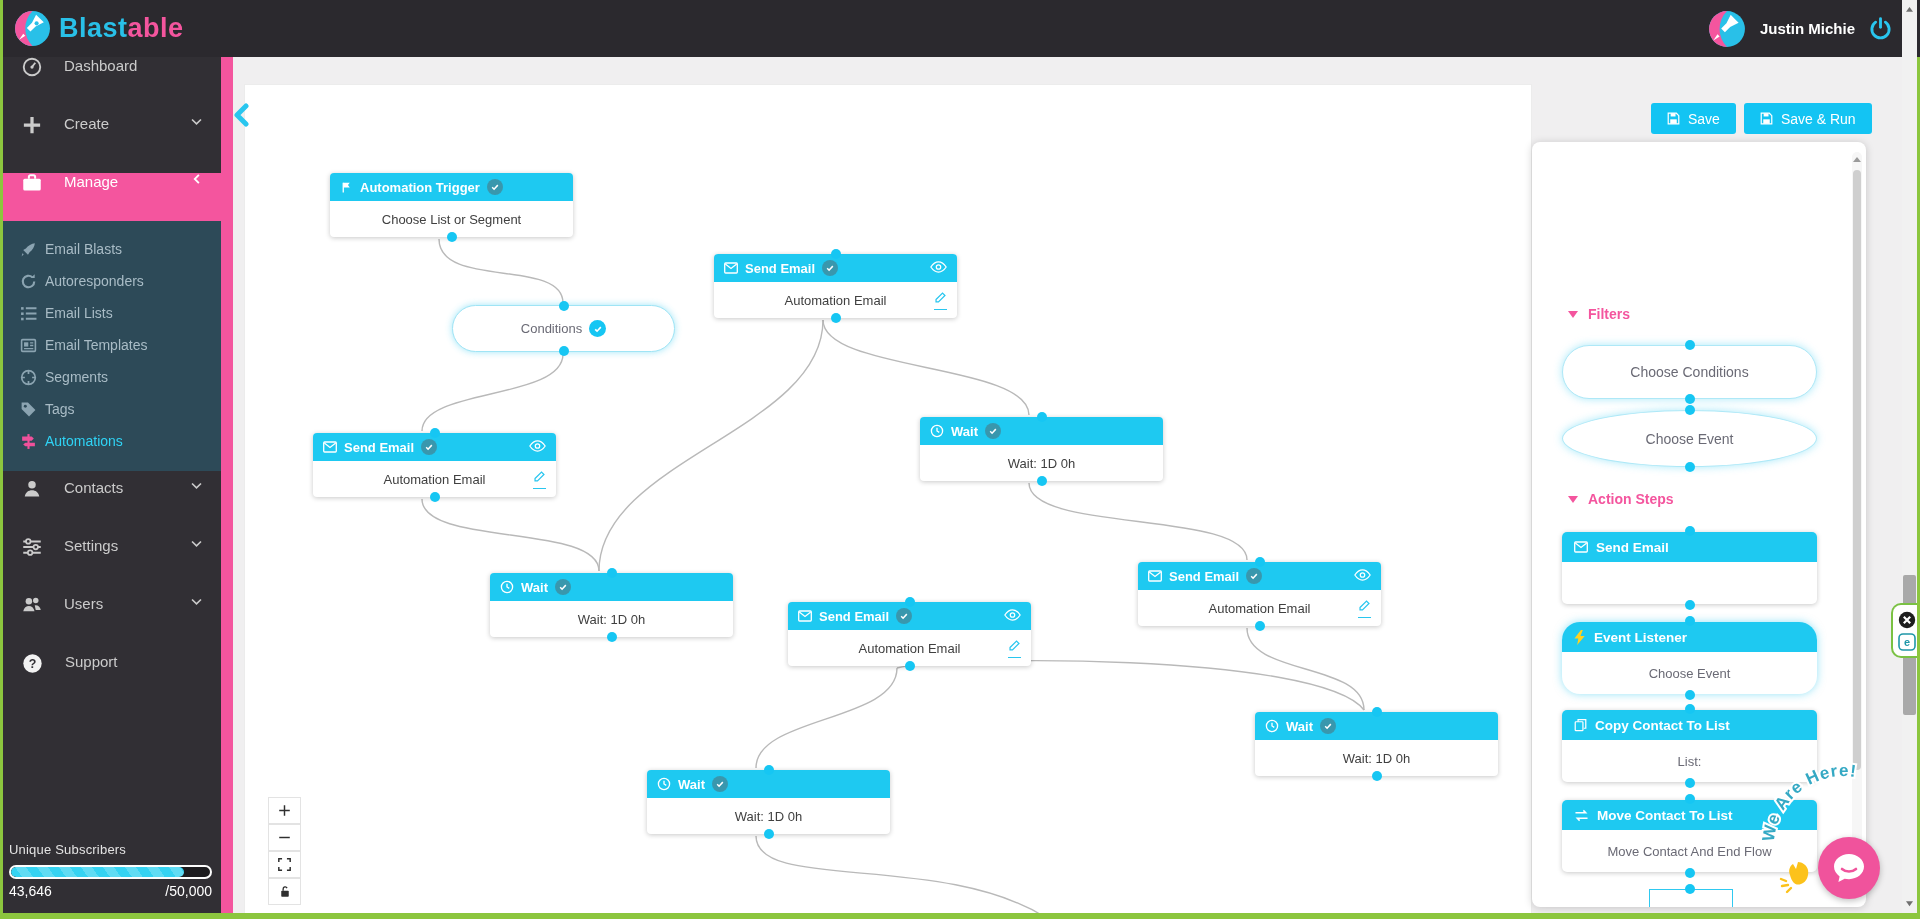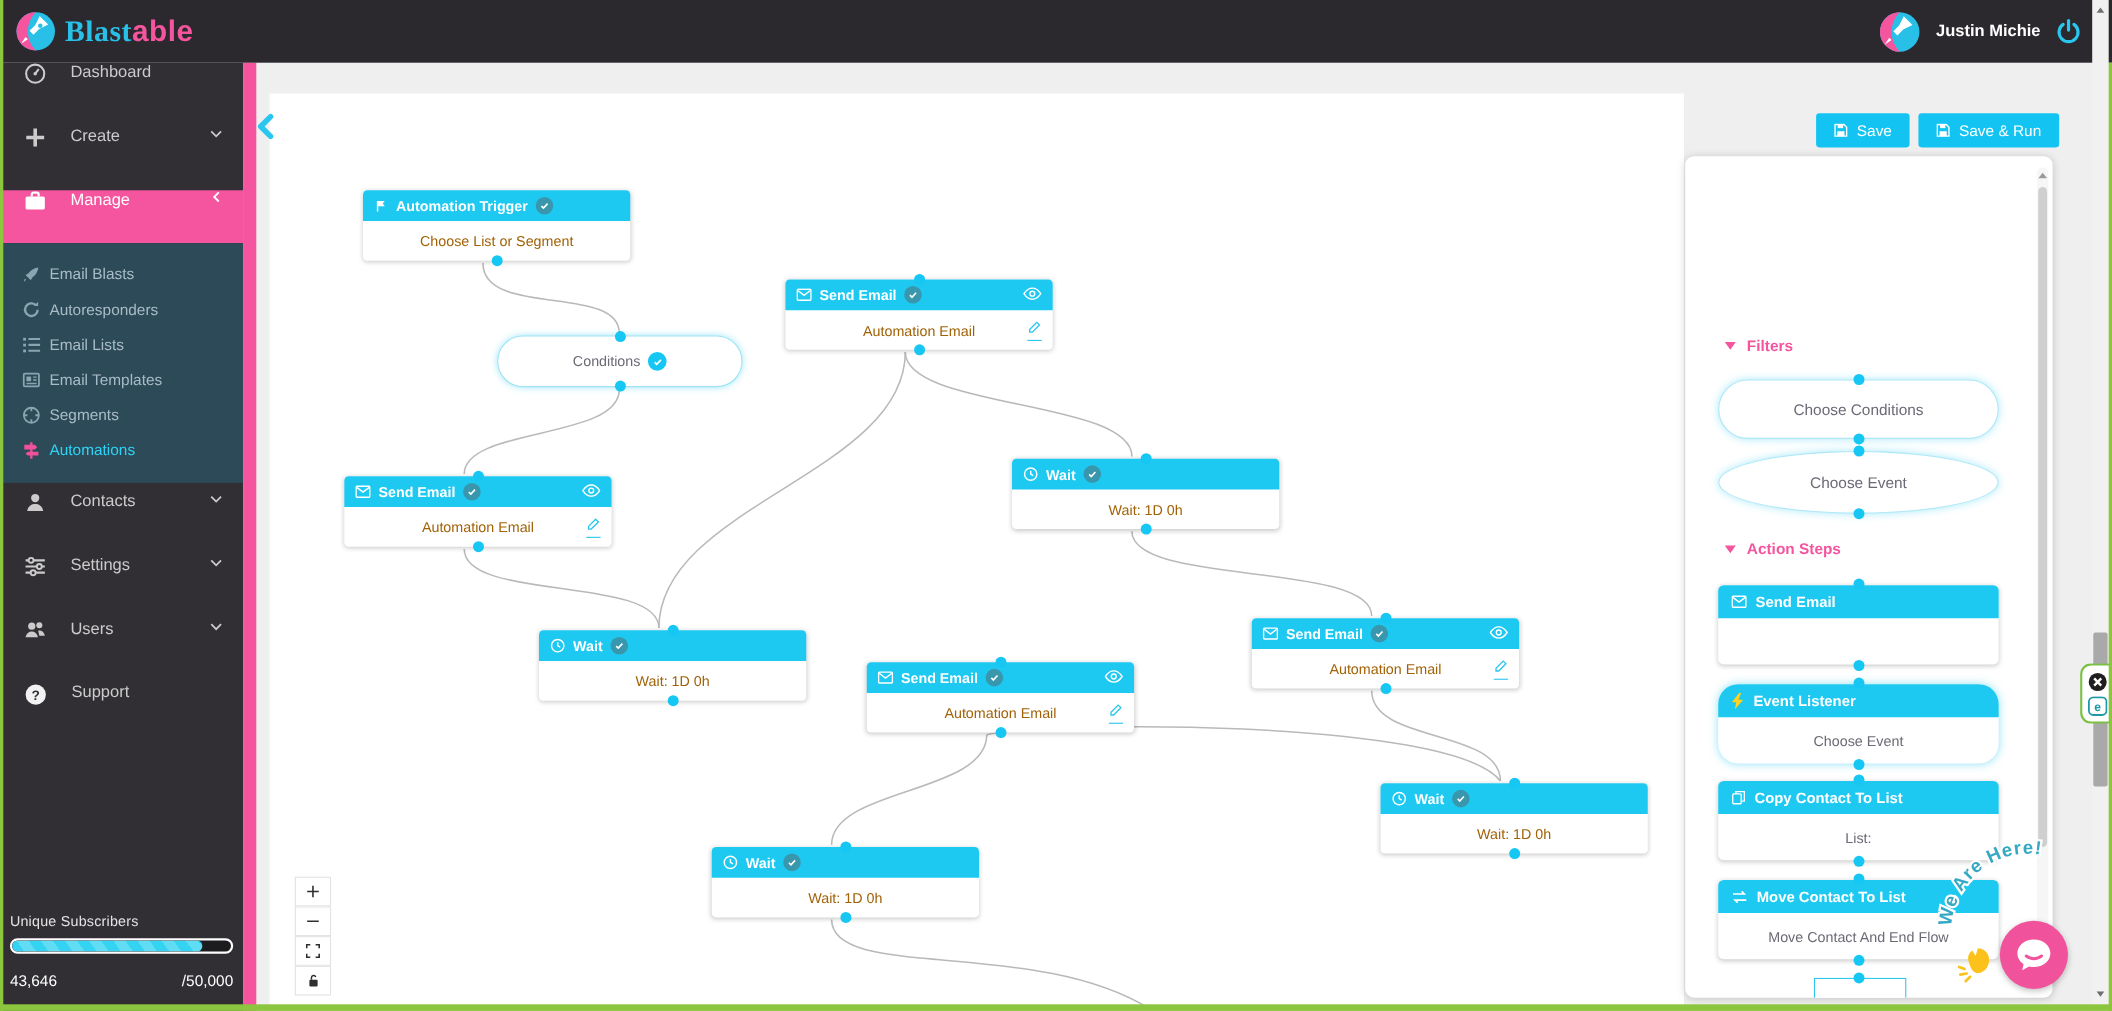--- a/index.html
+++ b/index.html
@@ -8,51 +8,51 @@
   
   .frame-edge { position:absolute; background:#8cc63e; z-index:60; }
   .frame-left { left:0; top:0; width:3px; height:919px; }
   .frame-right { right:0; top:57px; width:3px; height:862px; }
   .frame-bottom { left:0; bottom:0; width:1920px; height:6px; }
 
   
   .topbar { position:absolute; left:0; top:0; width:1920px; height:57px; background:#2b292e; z-index:40; display:flex; align-items:center; }
   .brand { display:flex; align-items:center; gap:8px; padding-left:14px; }
   .brand-name { font-size:27px; font-weight:bold; letter-spacing:.5px; }
-  .brand-name .b1 { color:#29c0e8;font-family:Liberation Serif, serif; }
+  .brand-name .b1 { color:#29c0e8; }
   .brand-name .b2 { color:#f4559e; }
   .topbar-right { margin-left:auto; display:flex; align-items:center; gap:14px; padding-right:28px;justify-content:space-between; }
   .user-name { color:#fff; font-weight:bold; font-size:15px; }
 
   
   .sidebar { position:absolute; left:0; top:57px; width:221px; height:862px; background:#312f34; z-index:30; }
   .pink-strip { position:absolute; left:221px; top:57px; width:12px; height:862px; background:#f4559e; z-index:30; }
   .side-item { display:flex; align-items:flex-start; height:58px; padding:0 18px 0 22px; color:#cbcbcb; font-size:15px; cursor:pointer; }
   .side-item .lbl { margin-left:22px; }
   .side-item .chev { margin-left:auto; }
   .side-item.active { background:#f4559e; color:#fff; height:48px; }
   .submenu { background:#2d4a58; padding:12px 0 14px 0; }
   .sub-item { display:flex; align-items:center; height:32px; padding:0 10px 0 20px; color:#a9bcc6; font-size:14px; cursor:pointer; }
   .sub-item .lbl { margin-left:8px; }
   .sub-item.active .lbl { color:#2fd3f5; }
   .subs-box { position:absolute; left:0; bottom:6px; width:221px; padding:10px 9px 14px 9px; color:#e3e3e3; }
   .subs-label { font-size:13px; margin-bottom:8px; letter-spacing:.2px; }
   .subs-bar { height:14px; border:2px solid #fdfdfd; border-radius:8px; background:#1c1b1e; overflow:hidden; }
   .subs-fill { height:100%; border-radius:6px; background:repeating-linear-gradient(55deg,#35d3f2 0 9px,#60dcf4 9px 18px); }
-  .subs-nums { display:flex; justify-content:space-between; font-size:14px; margin-top:16px; color:#fff; }
+  .subs-nums { display:flex; justify-content:space-between; font-size:14px; margin-top:4px; color:#fff; }
 
   
   .canvas-card { position:absolute; left:244px; top:84px; width:1288px; height:835px; background:#fff; border:1px solid #ececec; z-index:0; }
   .collapse-handle { position:absolute; left:231px; top:103px; z-index:6; cursor:pointer; }
   svg.wires { position:absolute; left:0; top:0; width:1920px; height:919px; z-index:1; pointer-events:none; }
   svg.wires path { fill:none; stroke:#b9b9b9; stroke-width:1.4px; }
 
   .node { position:absolute; width:243px; background:#fff; border-radius:4px; box-shadow:0 1px 5px rgba(0,0,0,.22); z-index:2; cursor:move; }
   .node-head { height:28px; background:#1ec9f1; border-radius:4px 4px 0 0; display:flex; align-items:center; gap:7px; padding:0 10px; color:#fff; font-size:13px; font-weight:bold; }
-  .node-body { position:relative; height:36px; display:flex; align-items:center; justify-content:center; color:#a16207; font-size:13px; }
+  .node-body { position:relative; height:36px; display:flex; align-items:center; justify-content:center; color:#404040; font-size:13px; }
   .chk { width:16px; height:16px; border-radius:50%; background:rgba(90,90,90,.45); display:inline-flex; align-items:center; justify-content:center; flex:0 0 auto; }
   .node .eye { margin-left:auto; cursor:pointer; }
   .node .pencil { position:absolute; right:10px; top:9px; cursor:pointer; border-bottom:1.5px solid #29c6ef; padding-bottom:2px; }
   .dot { position:absolute; left:50%; width:10px; height:10px; margin-left:-5px; border-radius:50%; background:#16c6f3; z-index:3; }
   .dot-t { top:-5px; } .dot-b { bottom:-5px; }
 
   .cond-pill { position:absolute; left:452px; top:305px; width:223px; height:47px; background:#fff; border:1.5px solid #9fe4f5; border-radius:24px; box-shadow:0 0 7px rgba(41,199,240,.45); display:flex; align-items:center; justify-content:center; gap:7px; color:#6a6a75; font-size:13px; z-index:2; cursor:move; }
   .chk-solid { width:17px; height:17px; border-radius:50%; background:#16c6f3; display:inline-flex; align-items:center; justify-content:center; }
 
   
@@ -181,20 +181,27 @@
           <path d="M9.5 5.5h3M9.5 8h3M3.8 11h8.7" stroke="#8ba4b1" stroke-width="1.2"></path>
         </svg>
       <span class="lbl">Email Templates</span>
     </div>
     <div class="sub-item">
       <svg width="17" height="17" viewBox="0 0 16 16">
           <circle cx="8" cy="8" r="6.4" fill="none" stroke="#8ba4b1" stroke-width="1.6"></circle>
           <path d="M8 1.6v3M8 11.4v3M1.6 8h3M11.4 8h3" stroke="#8ba4b1" stroke-width="1.6"></path>
         </svg>
       <span class="lbl">Segments</span>
+    </div>
+    <div class="sub-item">
+      <svg width="17" height="17" viewBox="0 0 16 16">
+          <path d="M1.5 1.5h6l7 7-6 6-7-7v-6z" fill="#8ba4b1"></path>
+          <circle cx="5" cy="5" r="1.4" fill="#2d4a58"></circle>
+        </svg>
+      <span class="lbl">Tags</span>
     </div>
     <div class="sub-item active">
       <svg width="17" height="17" viewBox="0 0 16 16">
           <path d="M8 1v14" stroke="#f0519b" stroke-width="2"></path>
           <path d="M2 3.2h9l2 2-2 2H2z" fill="#f0519b"></path>
           <path d="M14 9.2H5l-2 1.6 2 1.6h9z" fill="#f0519b"></path>
         </svg>
       <span class="lbl">Automations</span>
     </div>
   </div>

